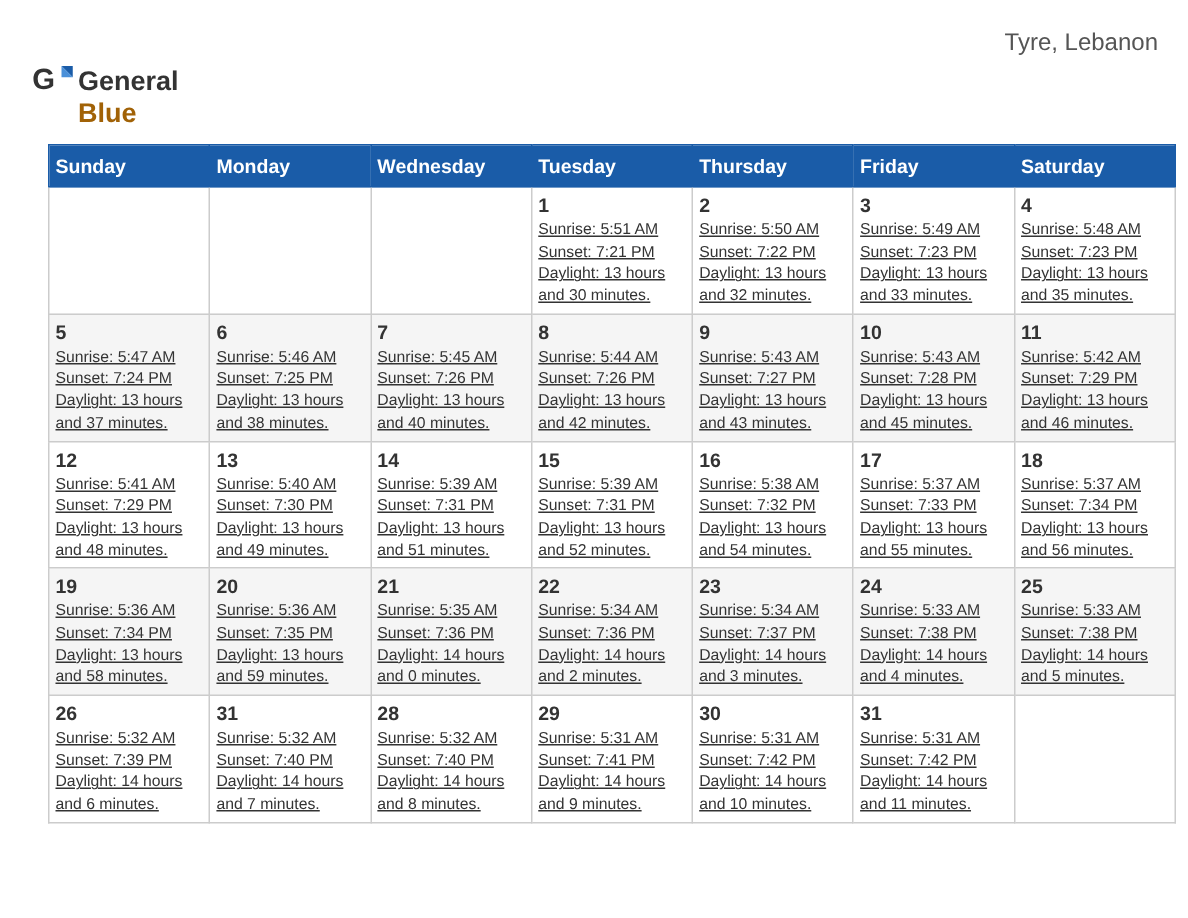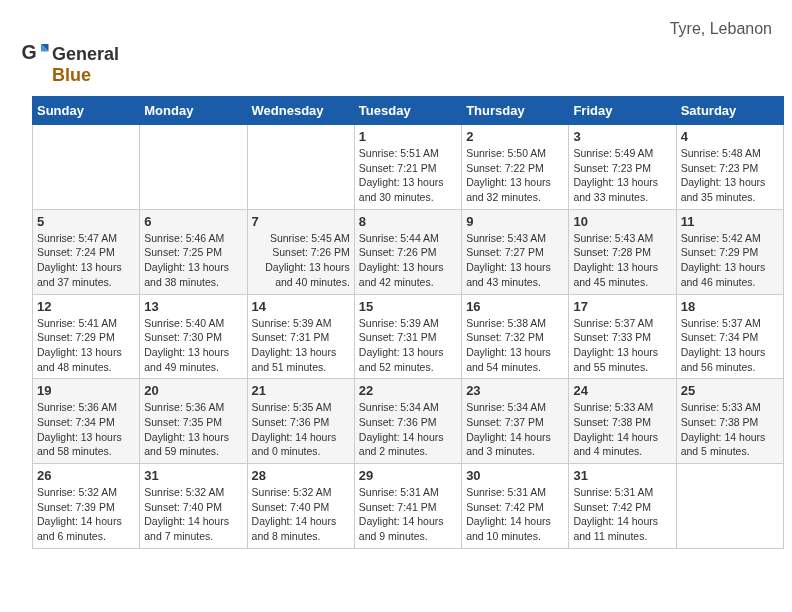--- a/index.html
+++ b/index.html
@@ -69,20 +69,21 @@
       font-size: 13px;
       font-weight: bold;
       color: #333;
       display: block;
       margin-bottom: 2px;
     }
     .day-info {
       color: #333;
       font-size: 10.5px;
       line-height: 1.4;
+      text-decoration: underline;
     }
     .empty-cell {
       background: #fff !important;
     }
   </style>
 </head>
 <body>
 
 <div class="header">
   <div class="logo">
@@ -155,21 +156,21 @@
 Daylight: 13 hours and 37 minutes.</div>
         </td>
         <td>
           <span class="day-number">6</span>
           <div class="day-info" style="white-space: pre-line;">Sunrise: 5:46 AM
 Sunset: 7:25 PM
 Daylight: 13 hours and 38 minutes.</div>
         </td>
         <td>
           <span class="day-number">7</span>
-          <div class="day-info" style="white-space: pre-line; text-align: right;">Sunrise: 5:45 AM
+          <div class="day-info" style="white-space: pre-line;">Sunrise: 5:45 AM
 Sunset: 7:26 PM
 Daylight: 13 hours and 40 minutes.</div>
         </td>
         <td>
           <span class="day-number">8</span>
           <div class="day-info" style="white-space: pre-line;">Sunrise: 5:44 AM
 Sunset: 7:26 PM
 Daylight: 13 hours and 42 minutes.</div>
         </td>
         <td>

